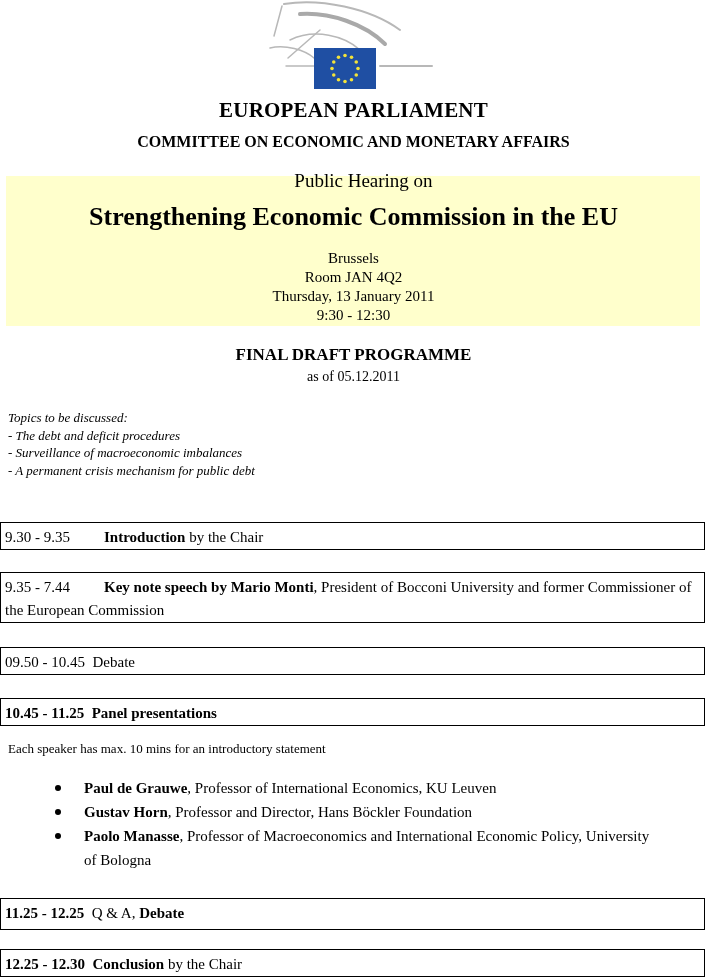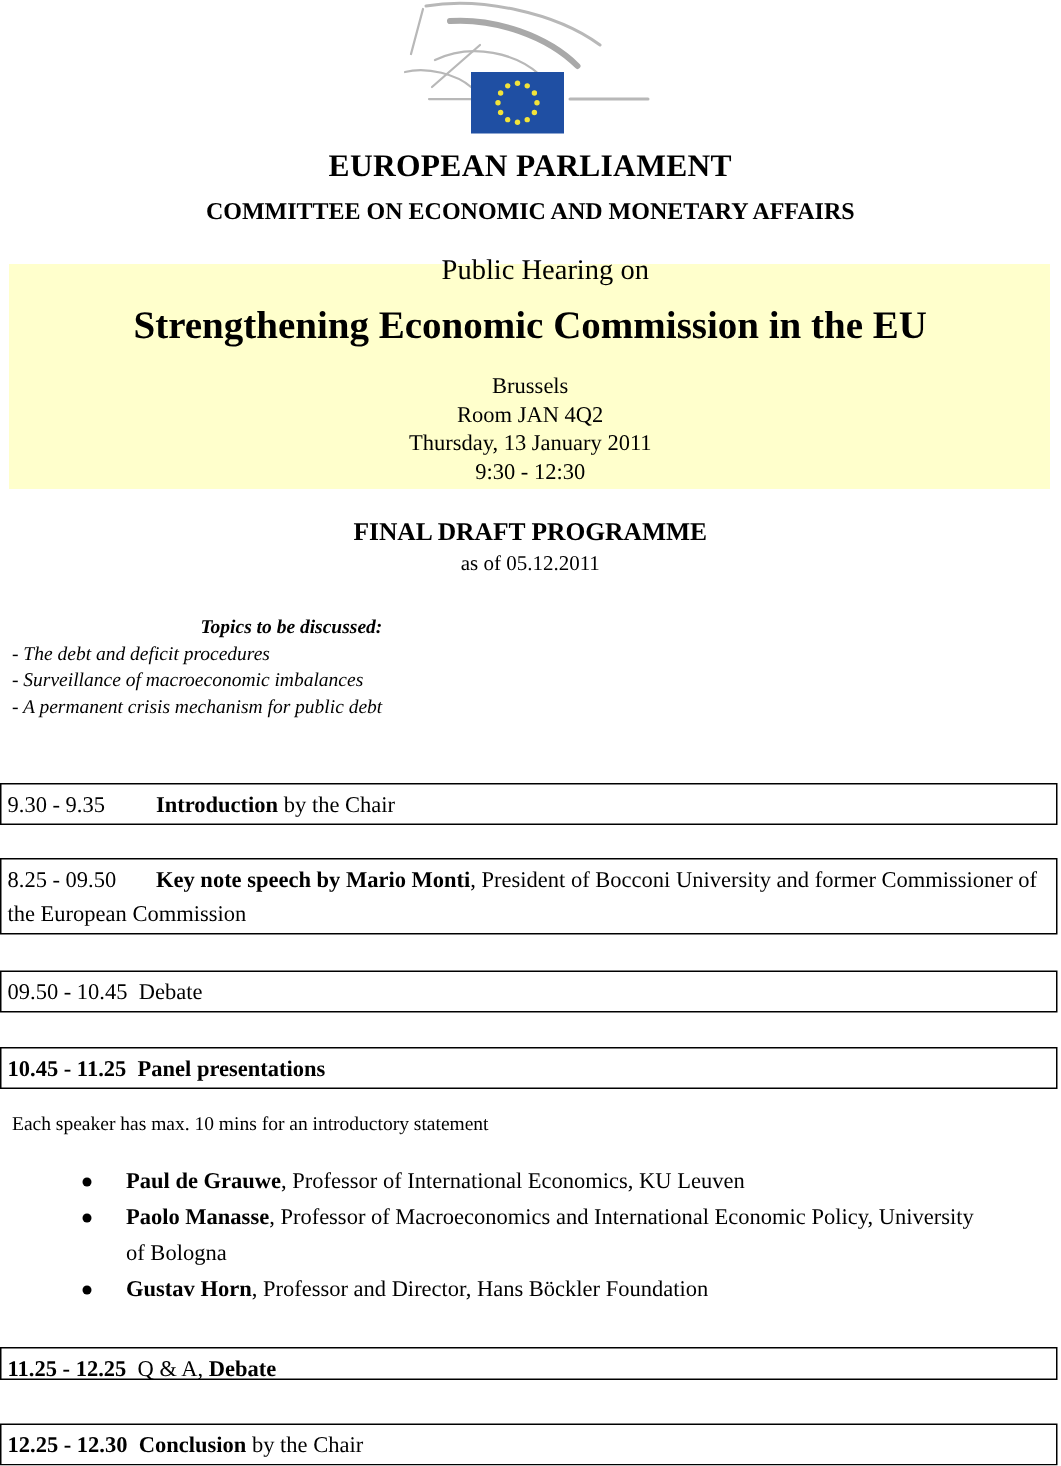--- a/index.html
+++ b/index.html
@@ -24,37 +24,37 @@
   .info-line { font-size: 15px; }
   #info-city { top: 250px; }
   #info-room { top: 269px; }
   #info-date { top: 288px; }
   #info-time { top: 307px; }
 
   #prog-title { top: 345px; font-size: 17px; font-weight: bold; }
   #prog-date { top: 369px; font-size: 14px; }
 
   #topics { left: 8px; top: 409px; font-size: 13px; font-style: italic; line-height: 17.5px; }
-  #topics .head { font-weight: bold; text-align: right; }
+  #topics .head { font-weight: normal; }
 
   .slot {
     position: absolute; left: 0; width: 705px;
     border: 1px solid #000; box-sizing: border-box;
     font-size: 15px; padding: 3px 4px; line-height: 23px;
   }
   .slot b { font-weight: bold; }
   .t { display: inline-block; }
 
   #slot-1 { top: 522px; height: 28px; }
   #slot-1 .t { width: 99px; }
   #slot-2 { top: 572px; height: 51px; }
   #slot-2 .t { width: 99px; }
   #slot-3 { top: 647px; height: 28px; }
   #slot-4 { top: 698px; height: 28px; }
-  #slot-5 { top: 898px; height: 22px; }
+  #slot-5 { top: 898px; height: 32px; }
   #slot-6 { top: 949px; height: 28px; }
 
   #speaker-note { left: 8px; top: 741px; font-size: 13px; }
 
   #speakers { left: 0; top: 776px; width: 707px; font-size: 15px; line-height: 24px; margin-left: 15px; }
   .sp { position: relative; padding-left: 69px; width: 580px; }
   .sp .dot {
     position: absolute; left: 40px; top: 9px; width: 6px; height: 6px;
     background: #000; border-radius: 50%;
   }
@@ -113,45 +113,45 @@
   <div>- The debt and deficit procedures</div>
   <div>- Surveillance of macroeconomic imbalances</div>
   <div>- A permanent crisis mechanism for public debt</div>
 </div>
 
 <div id="slot-1" class="slot">
   <span class="t">9.30 - 9.35</span><b>Introduction</b><span> by the Chair</span>
 </div>
 
 <div id="slot-2" class="slot">
-  <span class="t">8.25 - 09.50</span><b>Key note speech by Mario Monti</b><span>, President of Bocconi University and former Commissioner of the European Commission</span>
+  <span class="t">9.35 - 7.44</span><b>Key note speech by Mario Monti</b><span>, President of Bocconi University and former Commissioner of the European Commission</span>
 </div>
 
 <div id="slot-3" class="slot">
   <span>09.50 - 10.45</span>&nbsp; <span>Debate</span>
 </div>
 
 <div id="slot-4" class="slot">
   <b>10.45 - 11.25</b>&nbsp; <b>Panel presentations</b>
 </div>
 
 <div id="speaker-note" class="abs">Each speaker has max. 10 mins for an introductory statement</div>
 
 <div id="speakers" class="abs">
   <div class="sp">
     <span class="dot"></span>
     <b>Paul de Grauwe</b><span>, Professor of International Economics, KU Leuven</span>
   </div>
   <div class="sp">
     <span class="dot"></span>
-    <b>Paolo Manasse</b><span>, Professor of Macroeconomics and International Economic Policy, University of Bologna</span>
+    <b>Gustav Horn</b><span>, Professor and Director, Hans Böckler Foundation</span>
   </div>
   <div class="sp">
     <span class="dot"></span>
-    <b>Gustav Horn</b><span>, Professor and Director, Hans Böckler Foundation</span>
+    <b>Paolo Manasse</b><span>, Professor of Macroeconomics and International Economic Policy, University of Bologna</span>
   </div>
 </div>
 
 <div id="slot-5" class="slot">
   <b>11.25 - 12.25</b>&nbsp; <span>Q &amp; A, </span><b>Debate</b>
 </div>
 
 <div id="slot-6" class="slot">
   <b>12.25 - 12.30</b>&nbsp; <b>Conclusion</b><span> by the Chair</span>
 </div>

